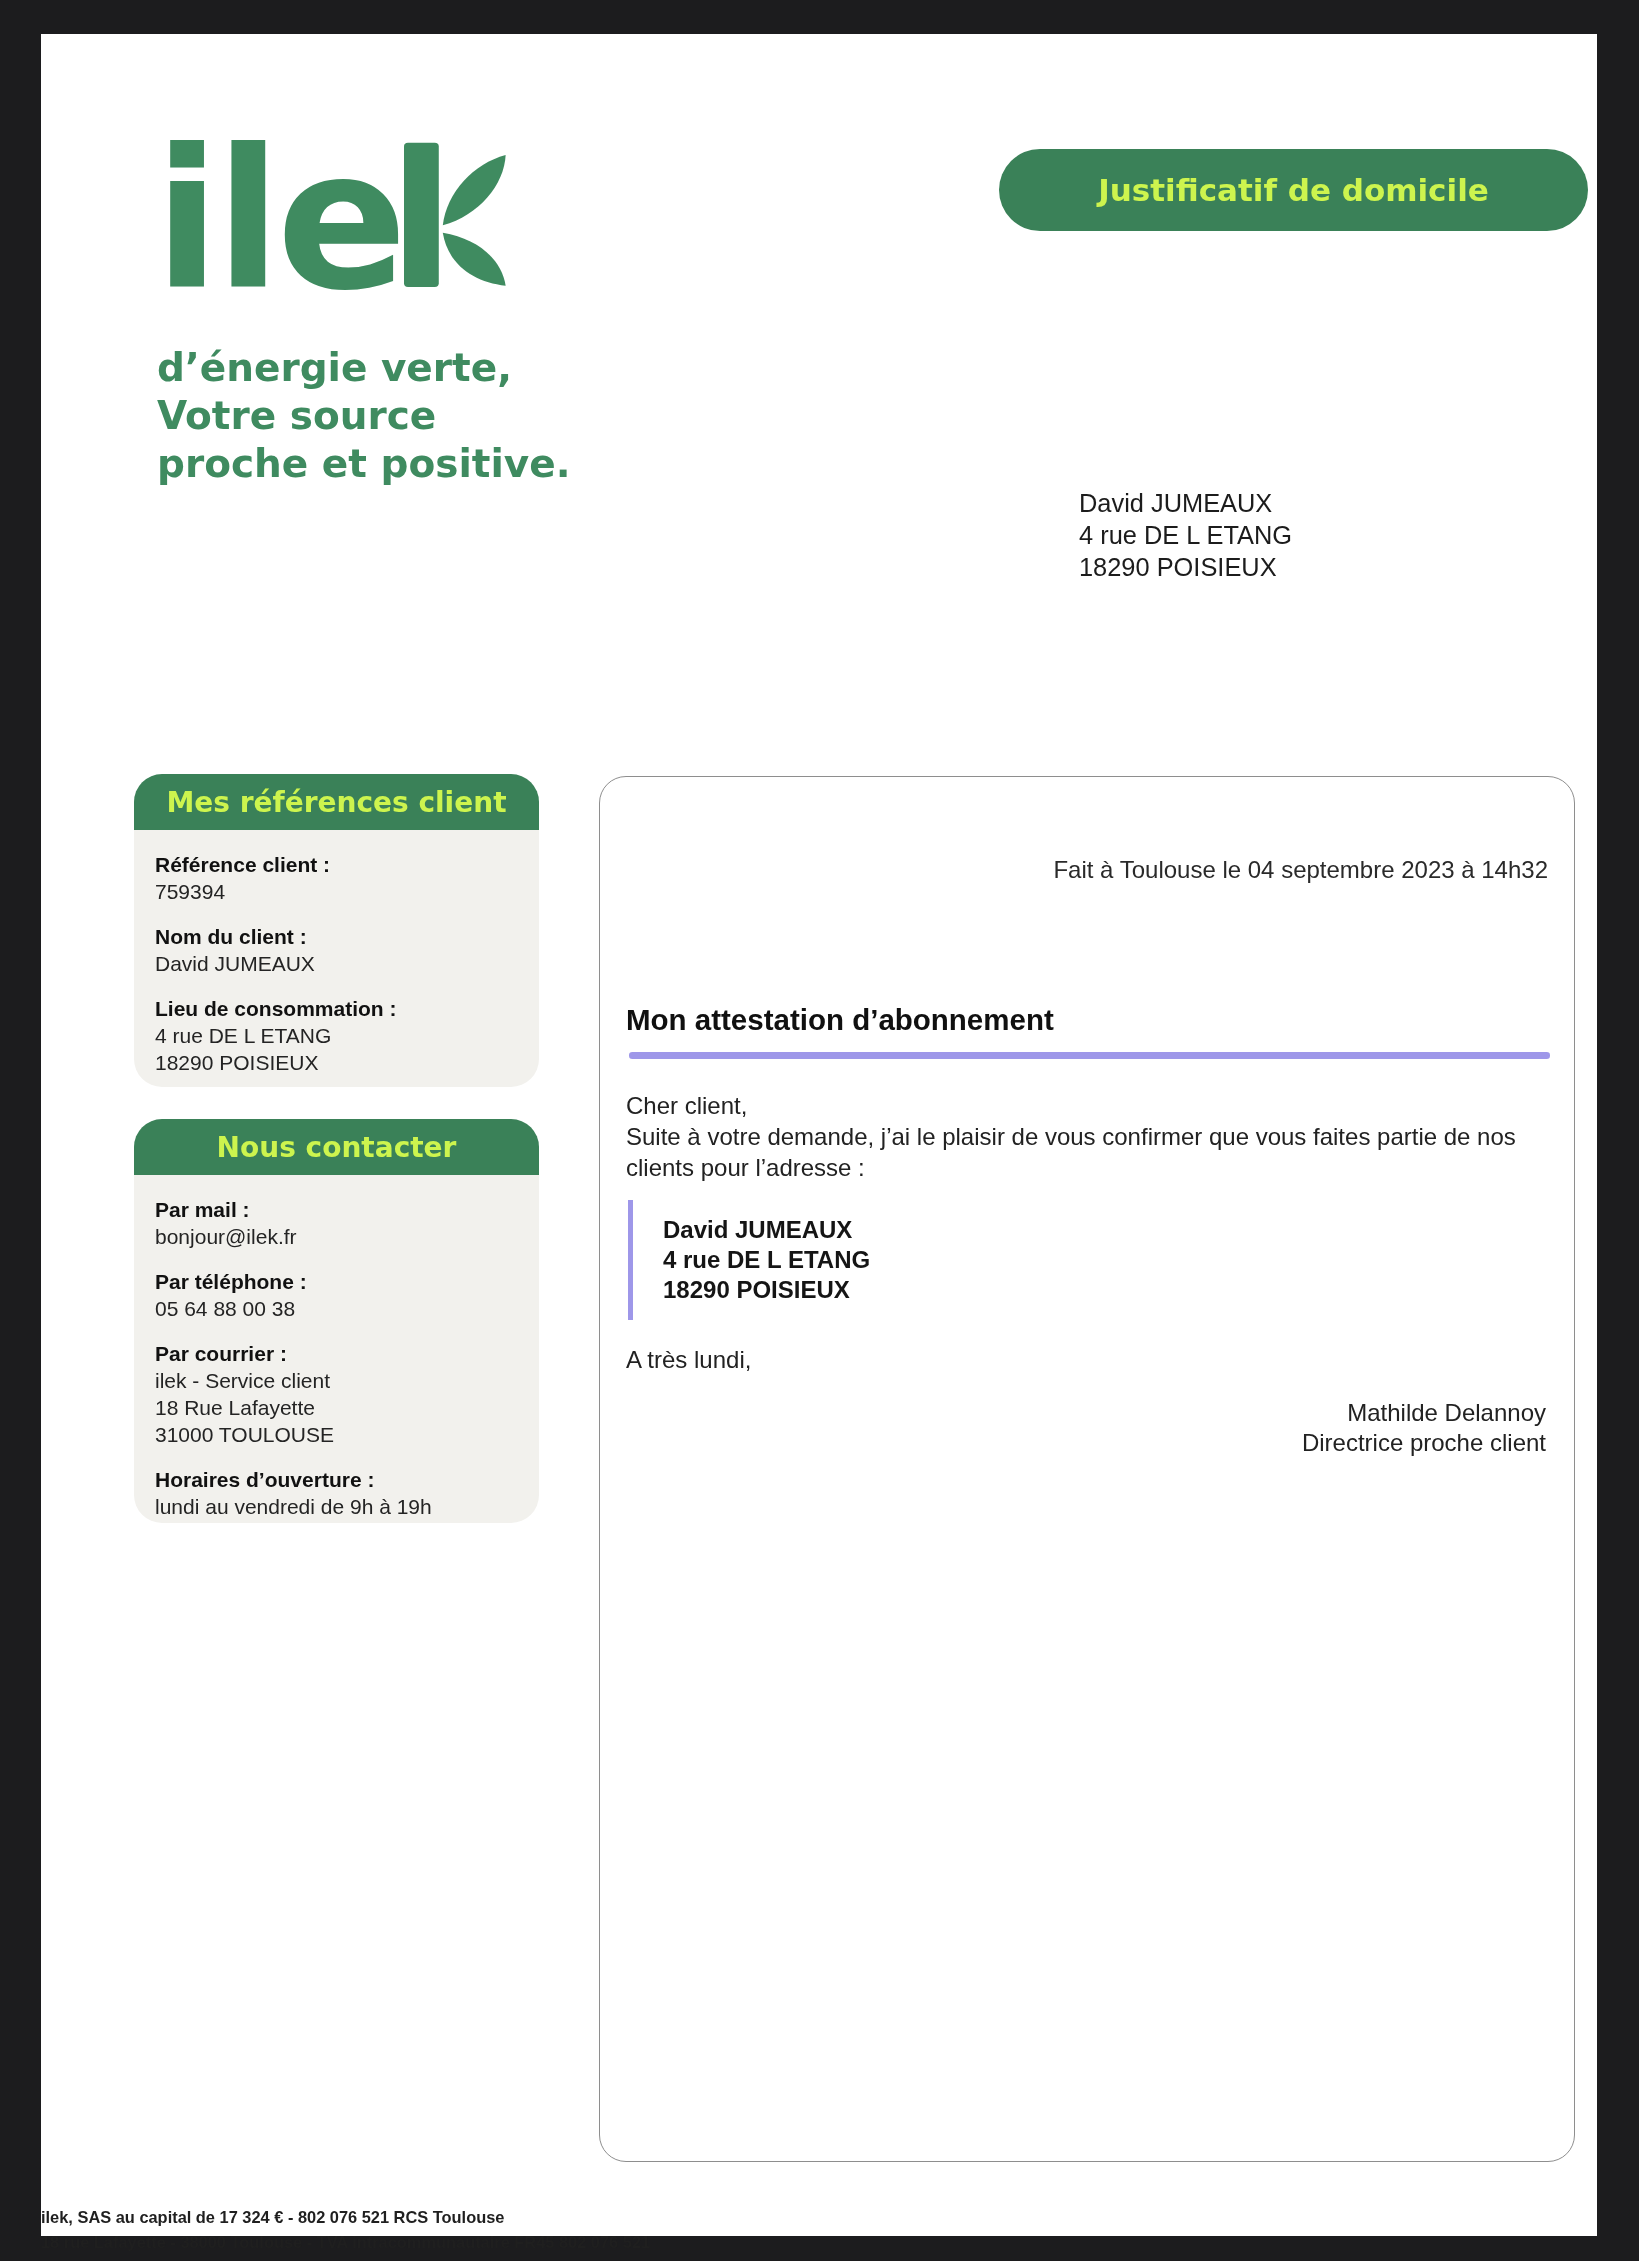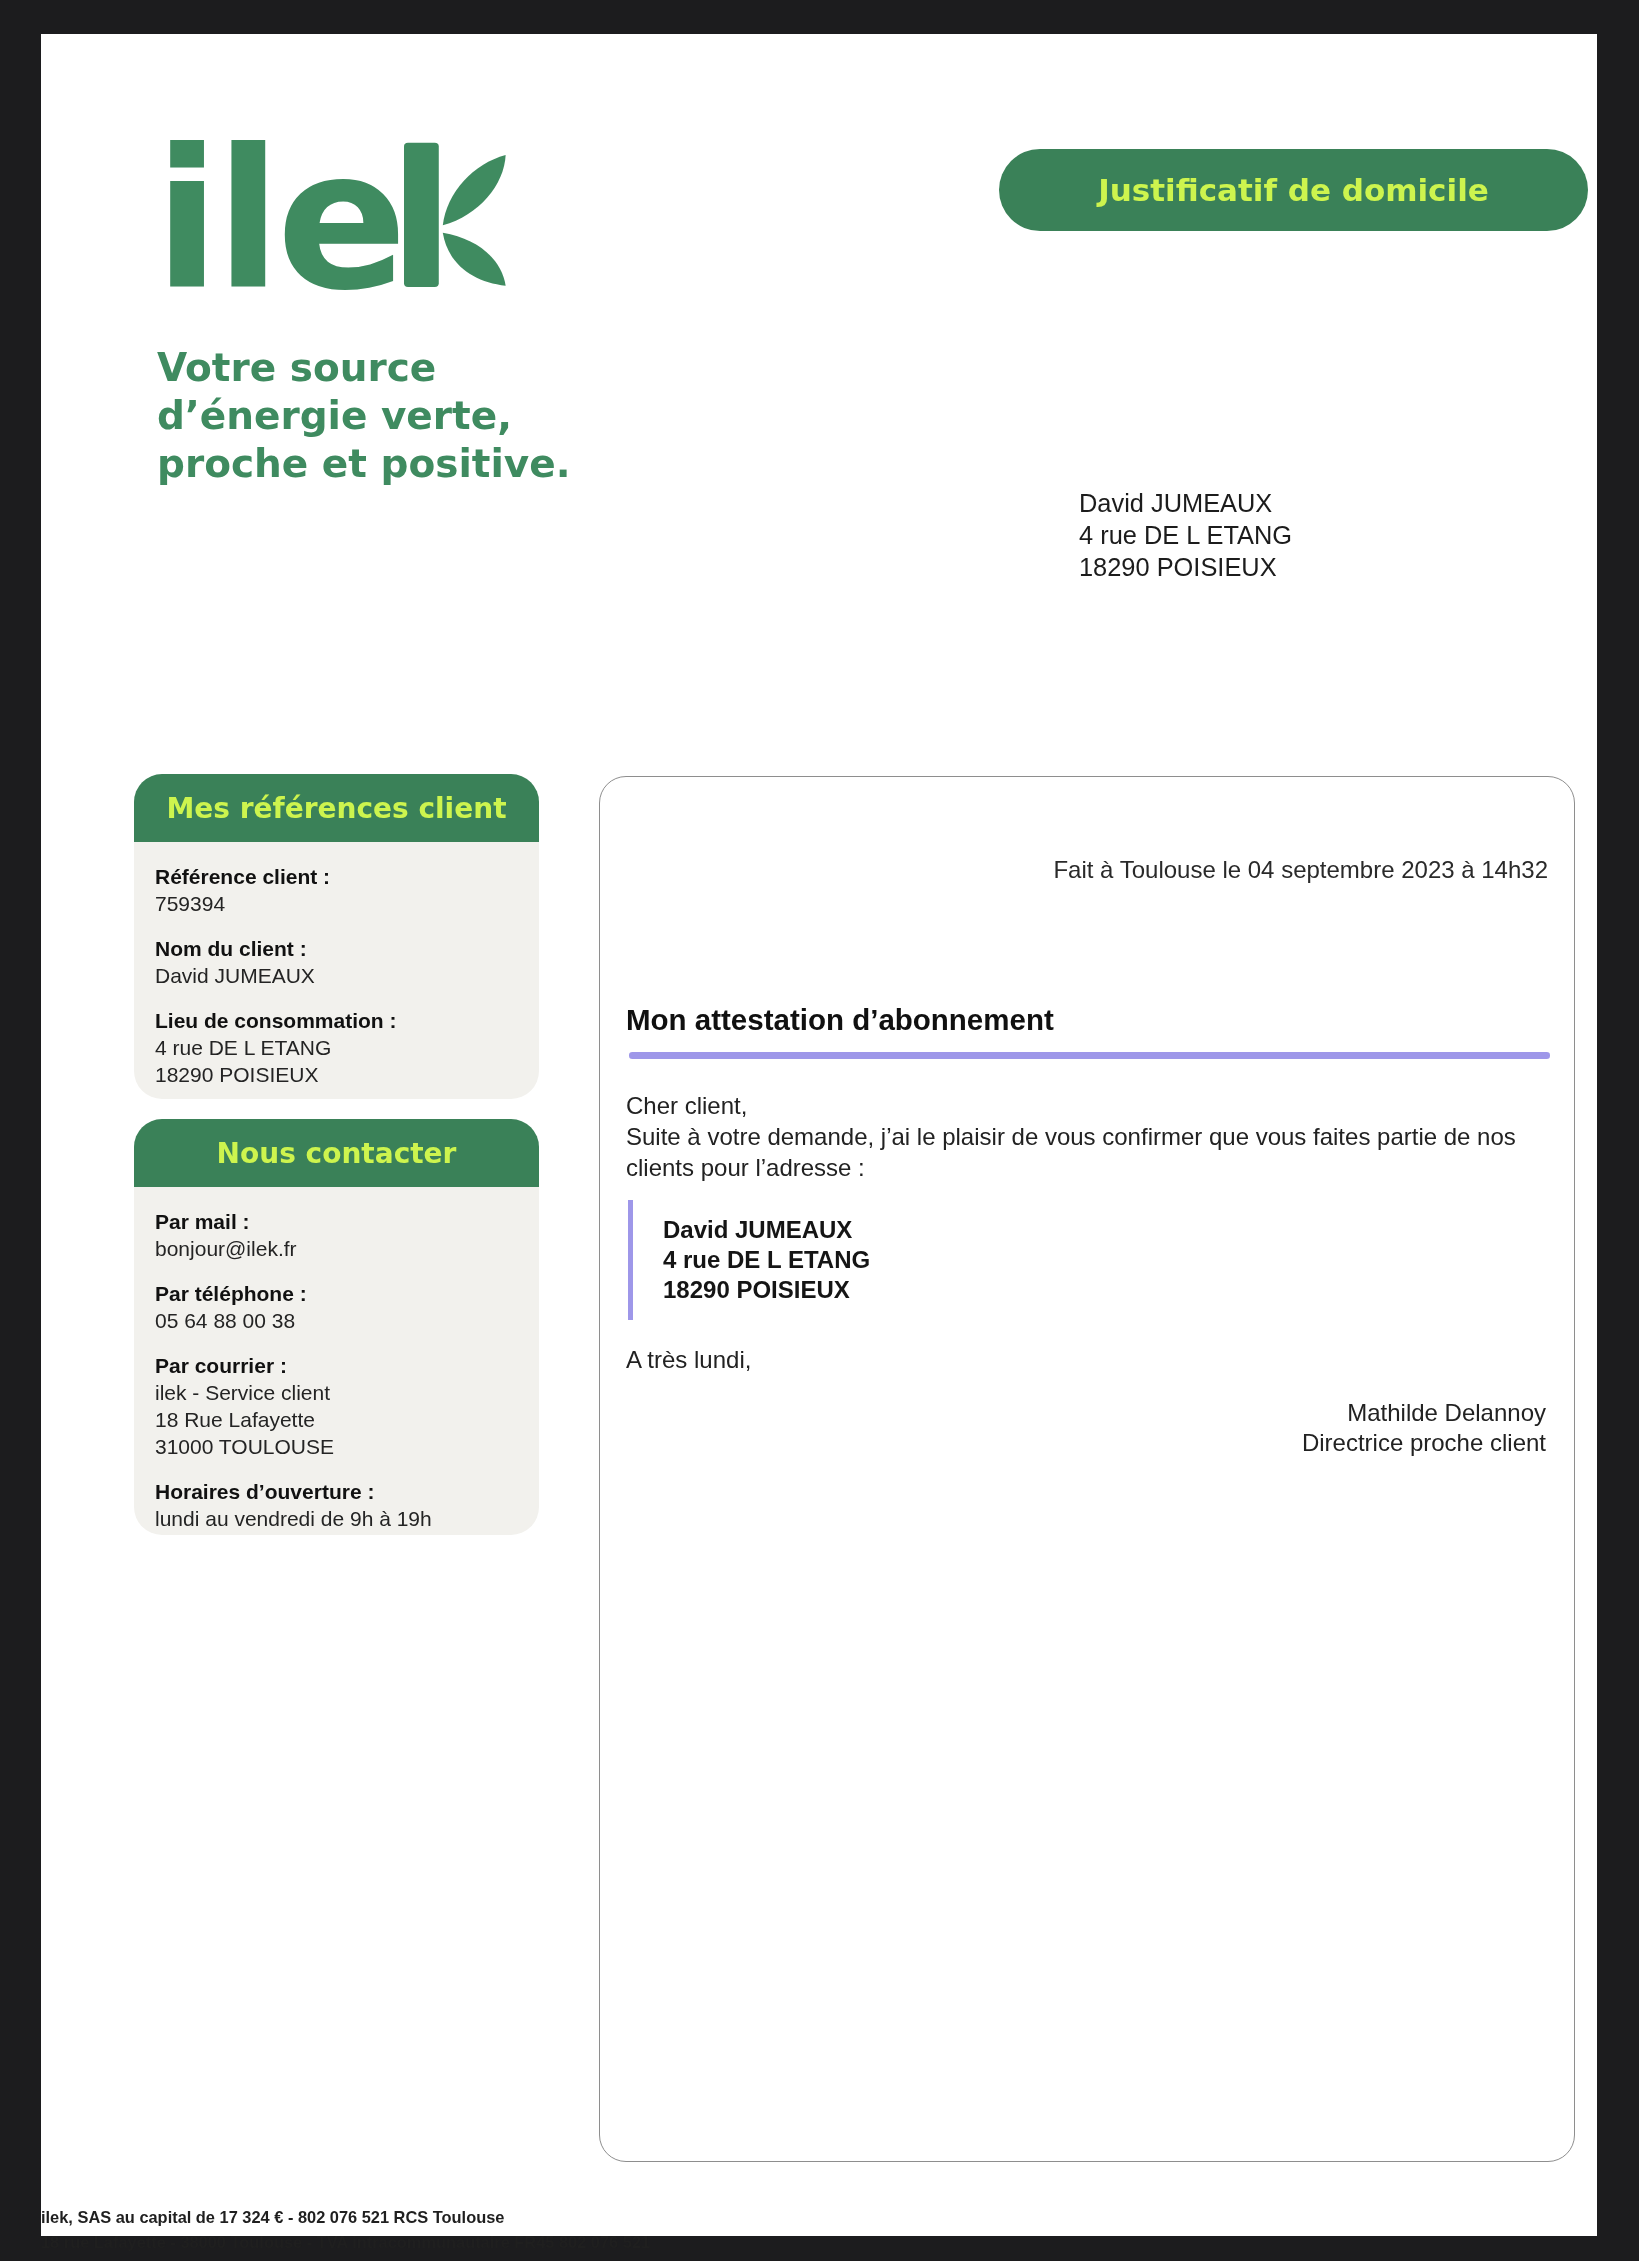--- a/index.html
+++ b/index.html
@@ -55,21 +55,21 @@
     position:absolute;left:1038px;top:453px;
     font:400 25.4px/32px "Liberation Sans",sans-serif;color:#1c1c1c;
   }
   .recipient div{white-space:nowrap;}
 
   
   .panel{position:absolute;left:93px;width:405px;}
   .panel-references{top:740px;}
   .panel-contact{top:1085px;}
   .panel-header{
-    height:68px;background:var(--green-dark);
+    height:56px;background:var(--green-dark);
     border-radius:28px 28px 0 0;
     display:flex;align-items:center;justify-content:center;
     font:700 28px "DejaVu Sans",sans-serif;color:var(--lime);
   }
   .panel-body{
     background:var(--panel);
     border-radius:0 0 28px 28px;
     padding:21px 21px 13px 21px;
     font:400 21px/27px "Liberation Sans",sans-serif;color:#242424;
   }
@@ -130,22 +130,22 @@
 
   <div class="logo">
     <span>ile</span><svg width="107" height="148" viewBox="0 0 160 240" preserveAspectRatio="none" xmlns="http://www.w3.org/2000/svg">
       <rect x="0" y="6" width="52" height="234" rx="6" fill="#3f8b60"></rect>
       <path d="M58 140 C64 86 104 40 152 26 C150 74 112 124 58 140 Z" fill="#3f8b60"></path>
       <path d="M58 152 C112 162 146 196 152 238 C104 232 66 204 58 152 Z" fill="#3f8b60"></path>
     </svg>
   </div>
 
   <div class="tagline">
+    <div>d’énergie verte,</div>
     <div>Votre source</div>
-    <div>d’énergie verte,</div>
     <div>proche et positive.</div>
   </div>
 
   <div class="doc-badge">
     <span>Justificatif de domicile</span>
   </div>
 
   <div class="recipient">
     <div>David JUMEAUX</div>
     <div>4 rue DE L ETANG</div>

